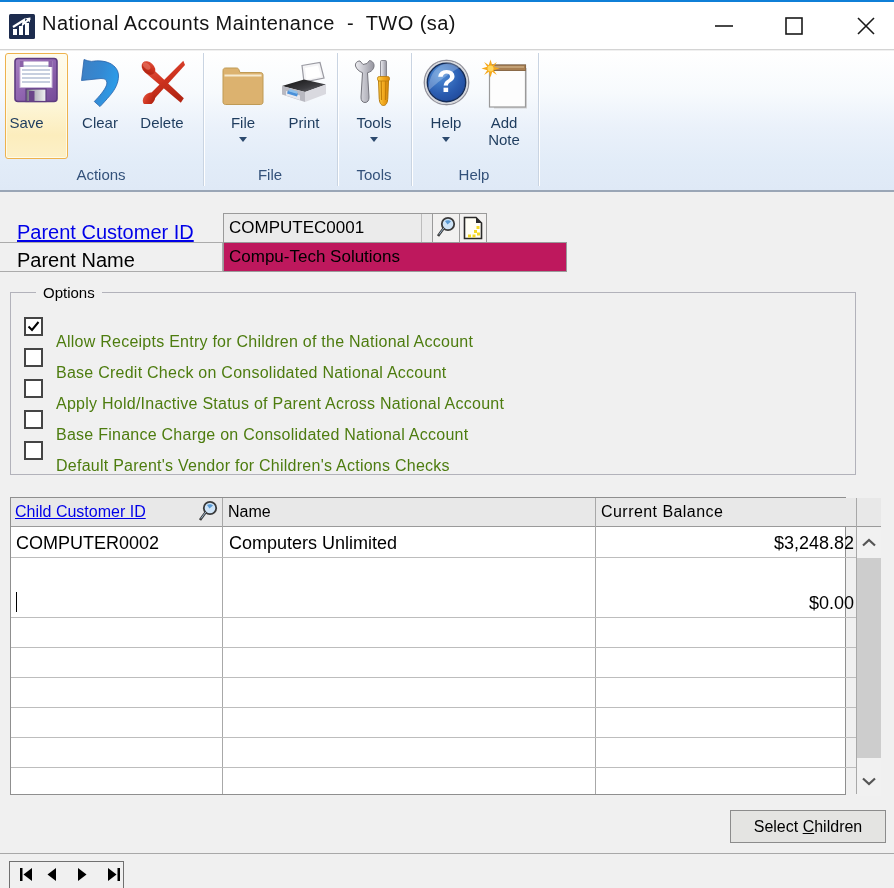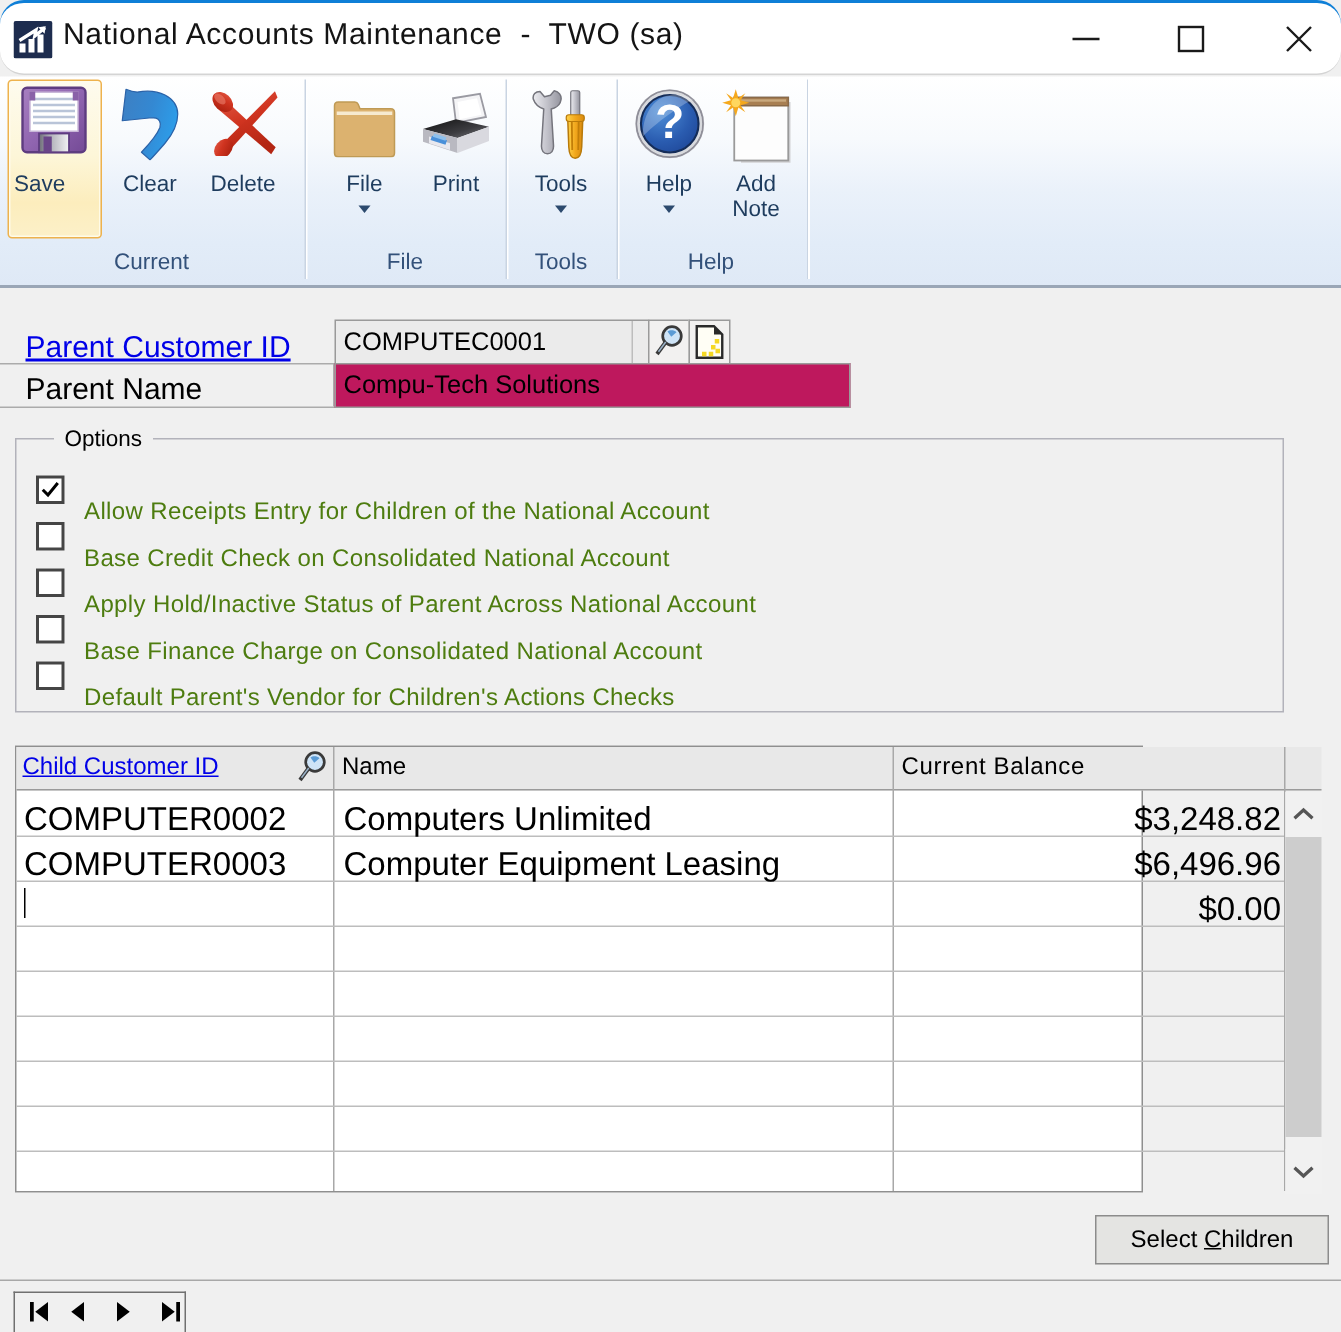--- a/index.html
+++ b/index.html
@@ -1,19 +1,19 @@
 <!DOCTYPE html>
 <html><head>
 <meta charset="utf-8">
 <style>
 * { margin:0; padding:0; box-sizing:border-box; }
 body { width:894px; height:888px; overflow:hidden; font-family:"Liberation Sans",sans-serif; }
 #win { position:relative; width:894px; height:888px; background:#f0f0f0; }
 
-#titlebar { position:absolute; left:0; top:0; width:894px; height:50px; background:#ffffff; border-top:2px solid #0f7fd7; border-bottom:1px solid #d4d4d4;border-radius:16px; }
+#titlebar { position:absolute; left:0; top:0; width:894px; height:50px; background:#ffffff; border-top:2px solid #0f7fd7; border-bottom:1px solid #d4d4d4; }
 #appicon { position:absolute; left:9px; top:12px; width:26px; height:25px; }
 #title { position:absolute; left:42px; top:10px; font-size:20px; letter-spacing:.44px; color:#141414; white-space:pre; }
 .winbtn { position:absolute; top:0; height:48px; width:45px; }
 #btnmin  { left:702px; }
 #btnmax  { left:772px; }
 #btncls  { left:844px; }
 
 #ribbon { position:absolute; left:0; top:51px; width:894px; height:141px;
   background:linear-gradient(#ffffff 0%, #f7fafd 30%, #eaf1fa 55%, #e2ecf8 80%, #dfe9f6 100%);
   border-bottom:2px solid #9aa6b6; }
@@ -33,24 +33,24 @@
 .iconcell { position:absolute; background:#f2f1f0; border:1px solid #9a9a9a; display:flex; align-items:center; justify-content:center; }
 .hline { position:absolute; height:1px; background:#ababab; }
 .vline { position:absolute; width:1px; background:#ababab; }
 
 #options { position:absolute; left:10px; top:292px; width:846px; height:183px; border:1px solid #b2b2ba; }
 #optlegend { position:absolute; left:25px; top:-9px; background:#f0f0f0; padding:0 7px; font-size:15px; color:#000;text-align:center; }
 .cbrow { position:absolute; left:13px; height:20px; }
 .cbox { position:absolute; left:0; top:0; width:19px; height:19px; background:#fff; border:2px solid #454545; }
 .cblab { position:absolute; left:32px; top:16px; font-size:16px; letter-spacing:.25px; color:#4d7c0f; white-space:nowrap; }
 
-#grid { position:absolute; left:10px; top:497px; width:752px; height:298px; border:1px solid #8f8f8f; background:#fff; }
+#grid { position:absolute; left:10px; top:497px; width:836px; height:298px; border:1px solid #8f8f8f; background:#fff; }
 #ghead { position:absolute; left:0; top:0; width:870px; height:29px; background:#e8e8e8; border-bottom:1px solid #9a9a9a; }
 .gcol { position:absolute; top:0; bottom:0; width:1px; background:#a8a8a8; }
-.grow { position:absolute; left:0; width:845px; height:30px; border-bottom:1px solid #bdbdbd; font-size:22px; color:#000; }
+.grow { position:absolute; left:0; width:845px; height:30px; border-bottom:1px solid #bdbdbd; font-size:18px; color:#000; }
 .gc1 { position:absolute; left:5px; top:5px; }
 .gc2 { position:absolute; left:218px; top:5px; }
 .gc3 { position:absolute; right:2px; top:5px; }
 
 #sbar { position:absolute; left:846px; top:30px; width:24px; height:267px; background:#f1f1f1; }
 .sbtn { position:absolute; left:0; width:24px; height:30px; background:#f1f1f1; display:flex; align-items:center; justify-content:center; }
 #sthumb { position:absolute; left:0; top:30px; width:24px; height:200px; background:#cdcdcd; }
 
 #selbtn { position:absolute; left:730px; top:810px; width:156px; height:33px; background:#e4e4e2; border:1px solid #8c8c8c; font-size:16px; color:#000; text-align:center; line-height:31px; }
 #botsep { position:absolute; left:0; top:853px; width:894px; height:1px; background:#a8a8a8; }
@@ -216,21 +216,21 @@
     <div class="rlabel" style="left:132px;width:60px">Delete</div>
     <div class="rlabel" style="left:213px;width:60px">File</div>
     <div class="rlabel" style="left:274px;width:60px">Print</div>
     <div class="rlabel" style="left:344px;width:60px">Tools</div>
     <div class="rlabel" style="left:416px;width:60px">Help</div>
     <div class="rlabel" style="left:474px;width:60px">Add<br>Note</div>
     <div class="rdrop" style="left:239px"></div>
     <div class="rdrop" style="left:370px"></div>
     <div class="rdrop" style="left:442px"></div>
 
-    <div class="glabel" style="left:41px; width:120px">Current</div>
+    <div class="glabel" style="left:41px; width:120px">Actions</div>
     <div class="glabel" style="left:210px;width:120px">File</div>
     <div class="glabel" style="left:314px;width:120px">Tools</div>
     <div class="glabel" style="left:414px;width:120px">Help</div>
   </div>
 
   <div class="flabel flink" style="left:17px; top:221px;">Parent Customer ID</div>
   <div class="flabel" style="left:17px; top:249px;">Parent Name</div>
   <div class="hline" style="left:0; top:242px; width:223px;"></div>
   <div class="hline" style="left:0; top:271px; width:223px;"></div>
   <div class="vline" style="left:222px; top:242px; height:29px;"></div>
@@ -301,25 +301,20 @@
       <span style="position:absolute;left:590px;top:5px;font-size:16px;color:#000;letter-spacing:.45px;">Current Balance</span>
     </div>
     <div class="gcol" style="left:211px;"></div>
     <div class="gcol" style="left:584px;"></div>
     <div class="gcol" style="left:845px;"></div>
 
     <div class="grow" style="top:30px;">
         <span class="gc1">COMPUTER0002</span>
         <span class="gc2">Computers Unlimited</span>
         <span class="gc3">$3,248.82</span>
-      </div>
-    <div class="grow" style="top:60px;">
-        <span class="gc1">COMPUTER0003</span>
-        <span class="gc2">Computer Equipment Leasing</span>
-        <span class="gc3">$6,496.96</span>
       </div>
     <div class="grow" style="top:90px;">
         <span class="gc1" style="border-left:1.5px solid #000;height:20px;top:4px;"></span>
         <span class="gc3">$0.00</span>
       </div>
     <div class="grow" style="top:120px;"></div>
     <div class="grow" style="top:150px;"></div>
     <div class="grow" style="top:180px;"></div>
     <div class="grow" style="top:210px;"></div>
     <div class="grow" style="top:240px;"></div>

